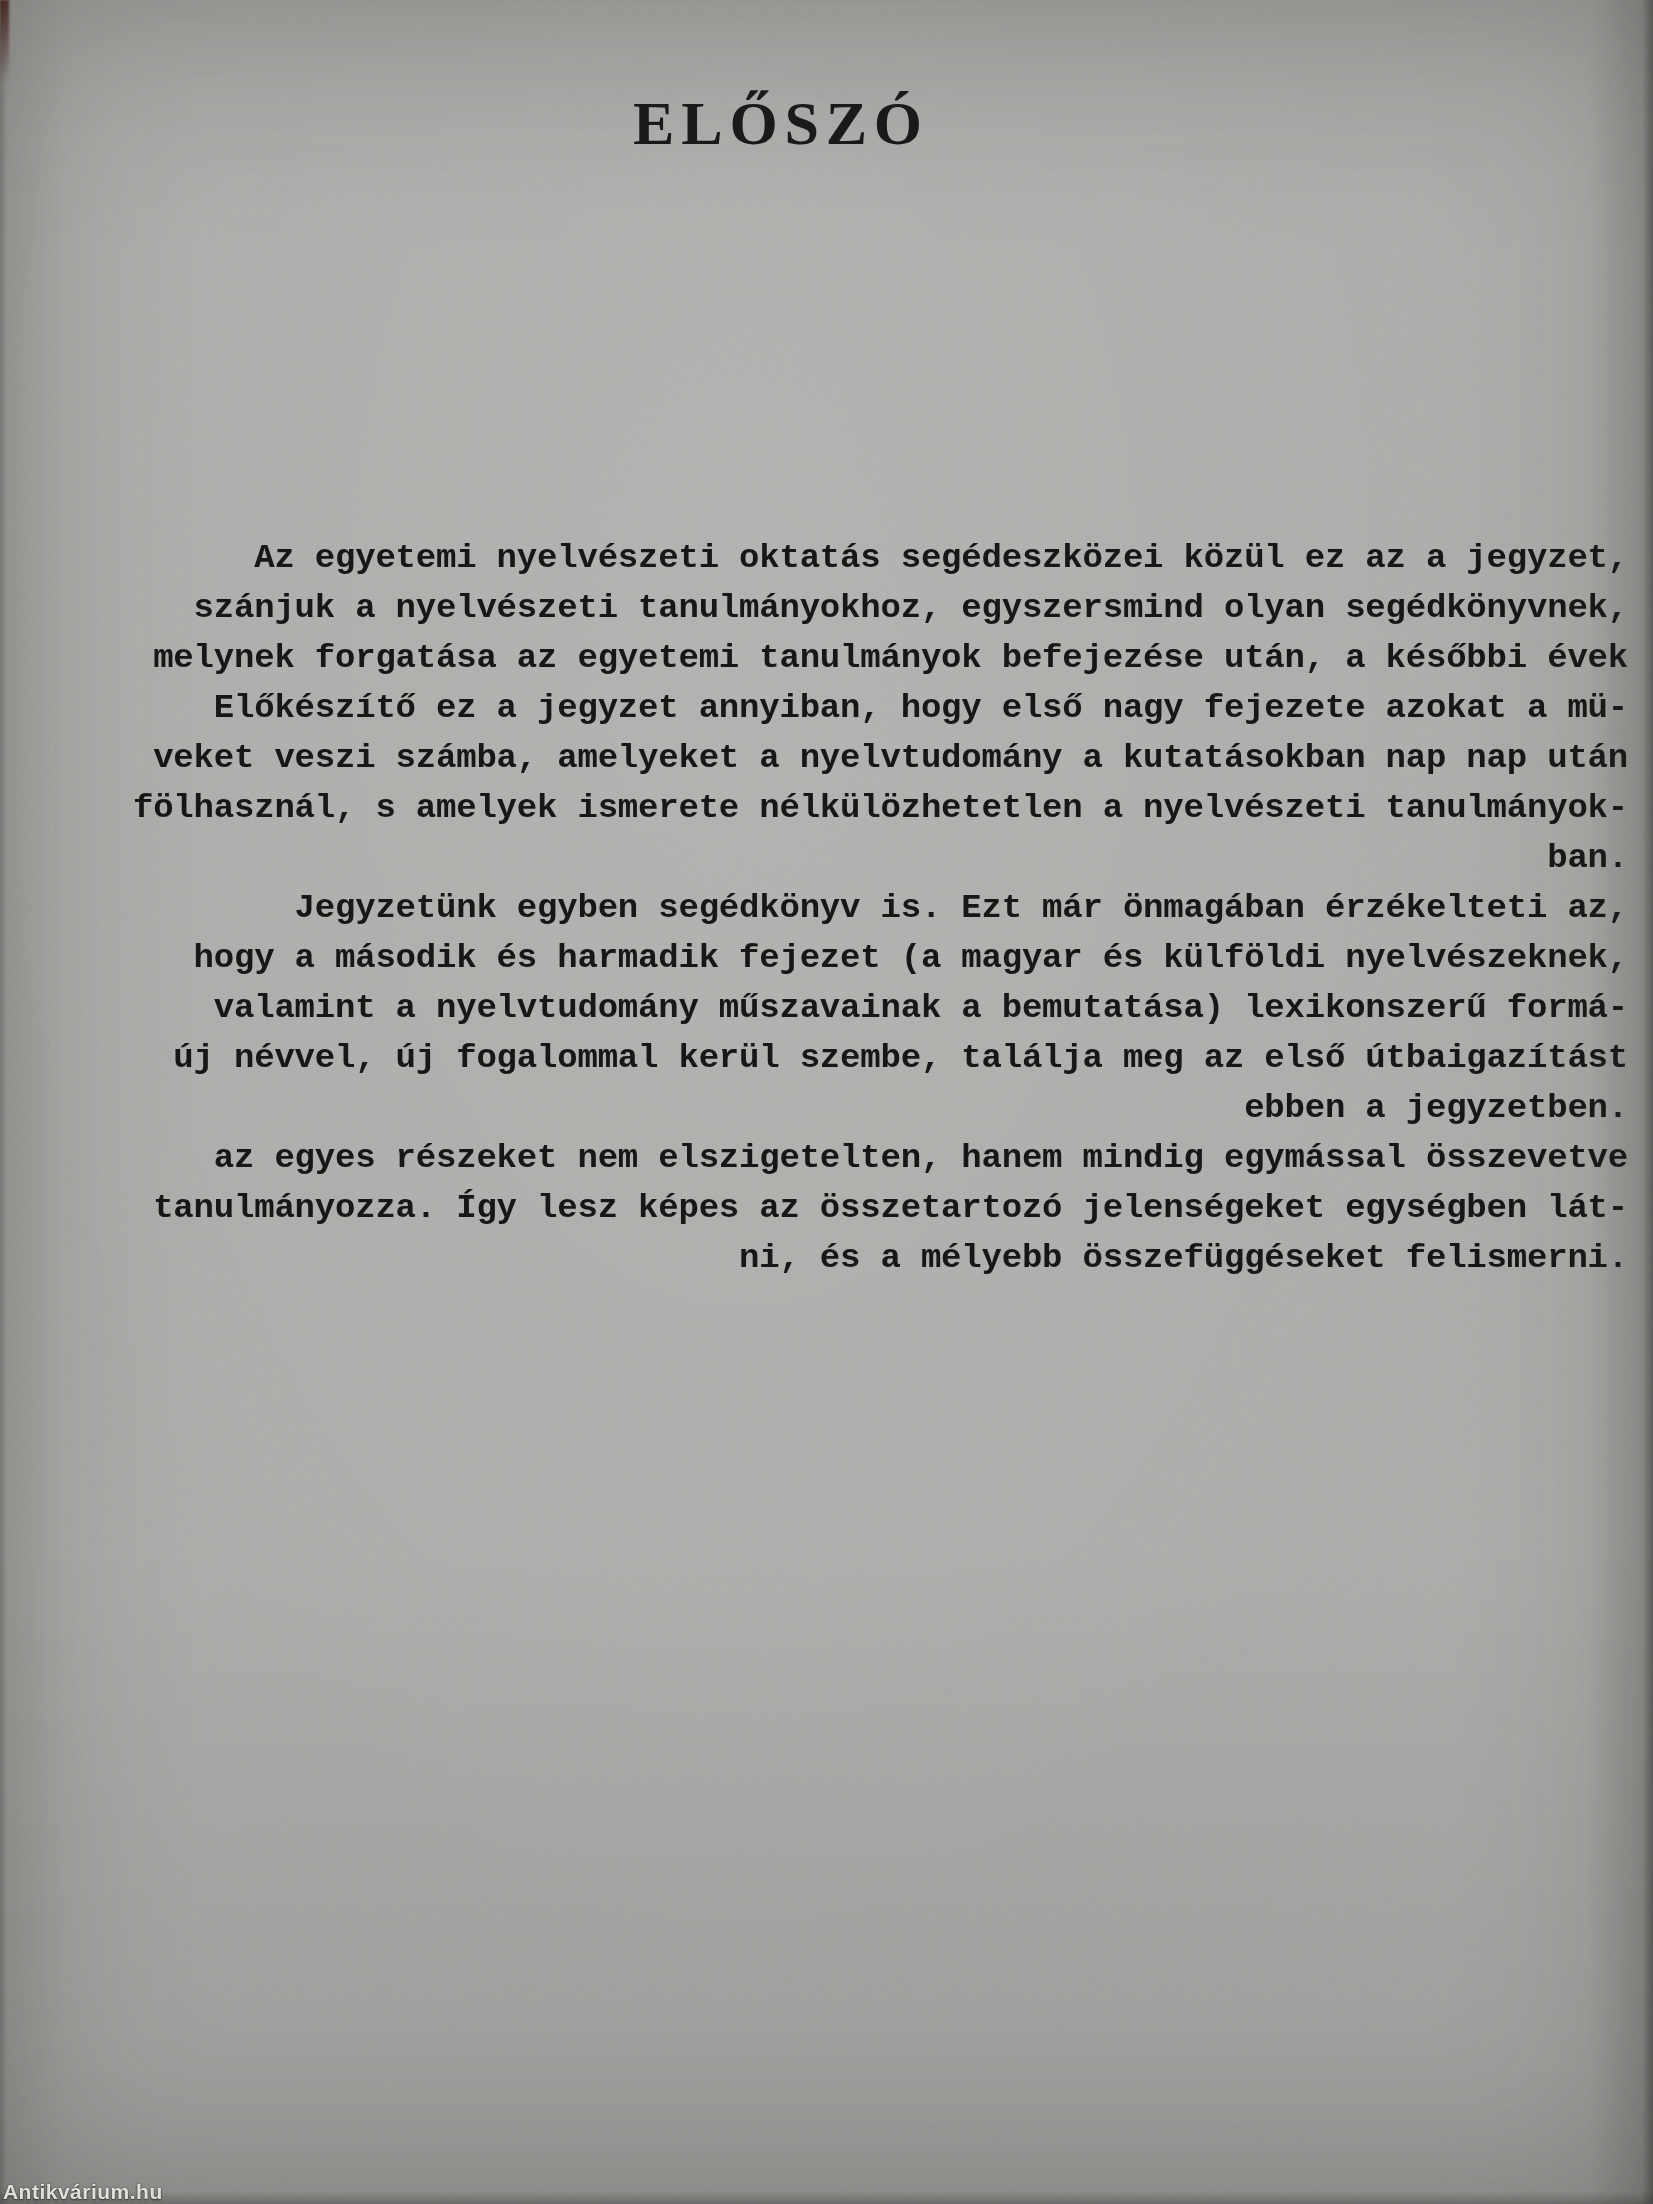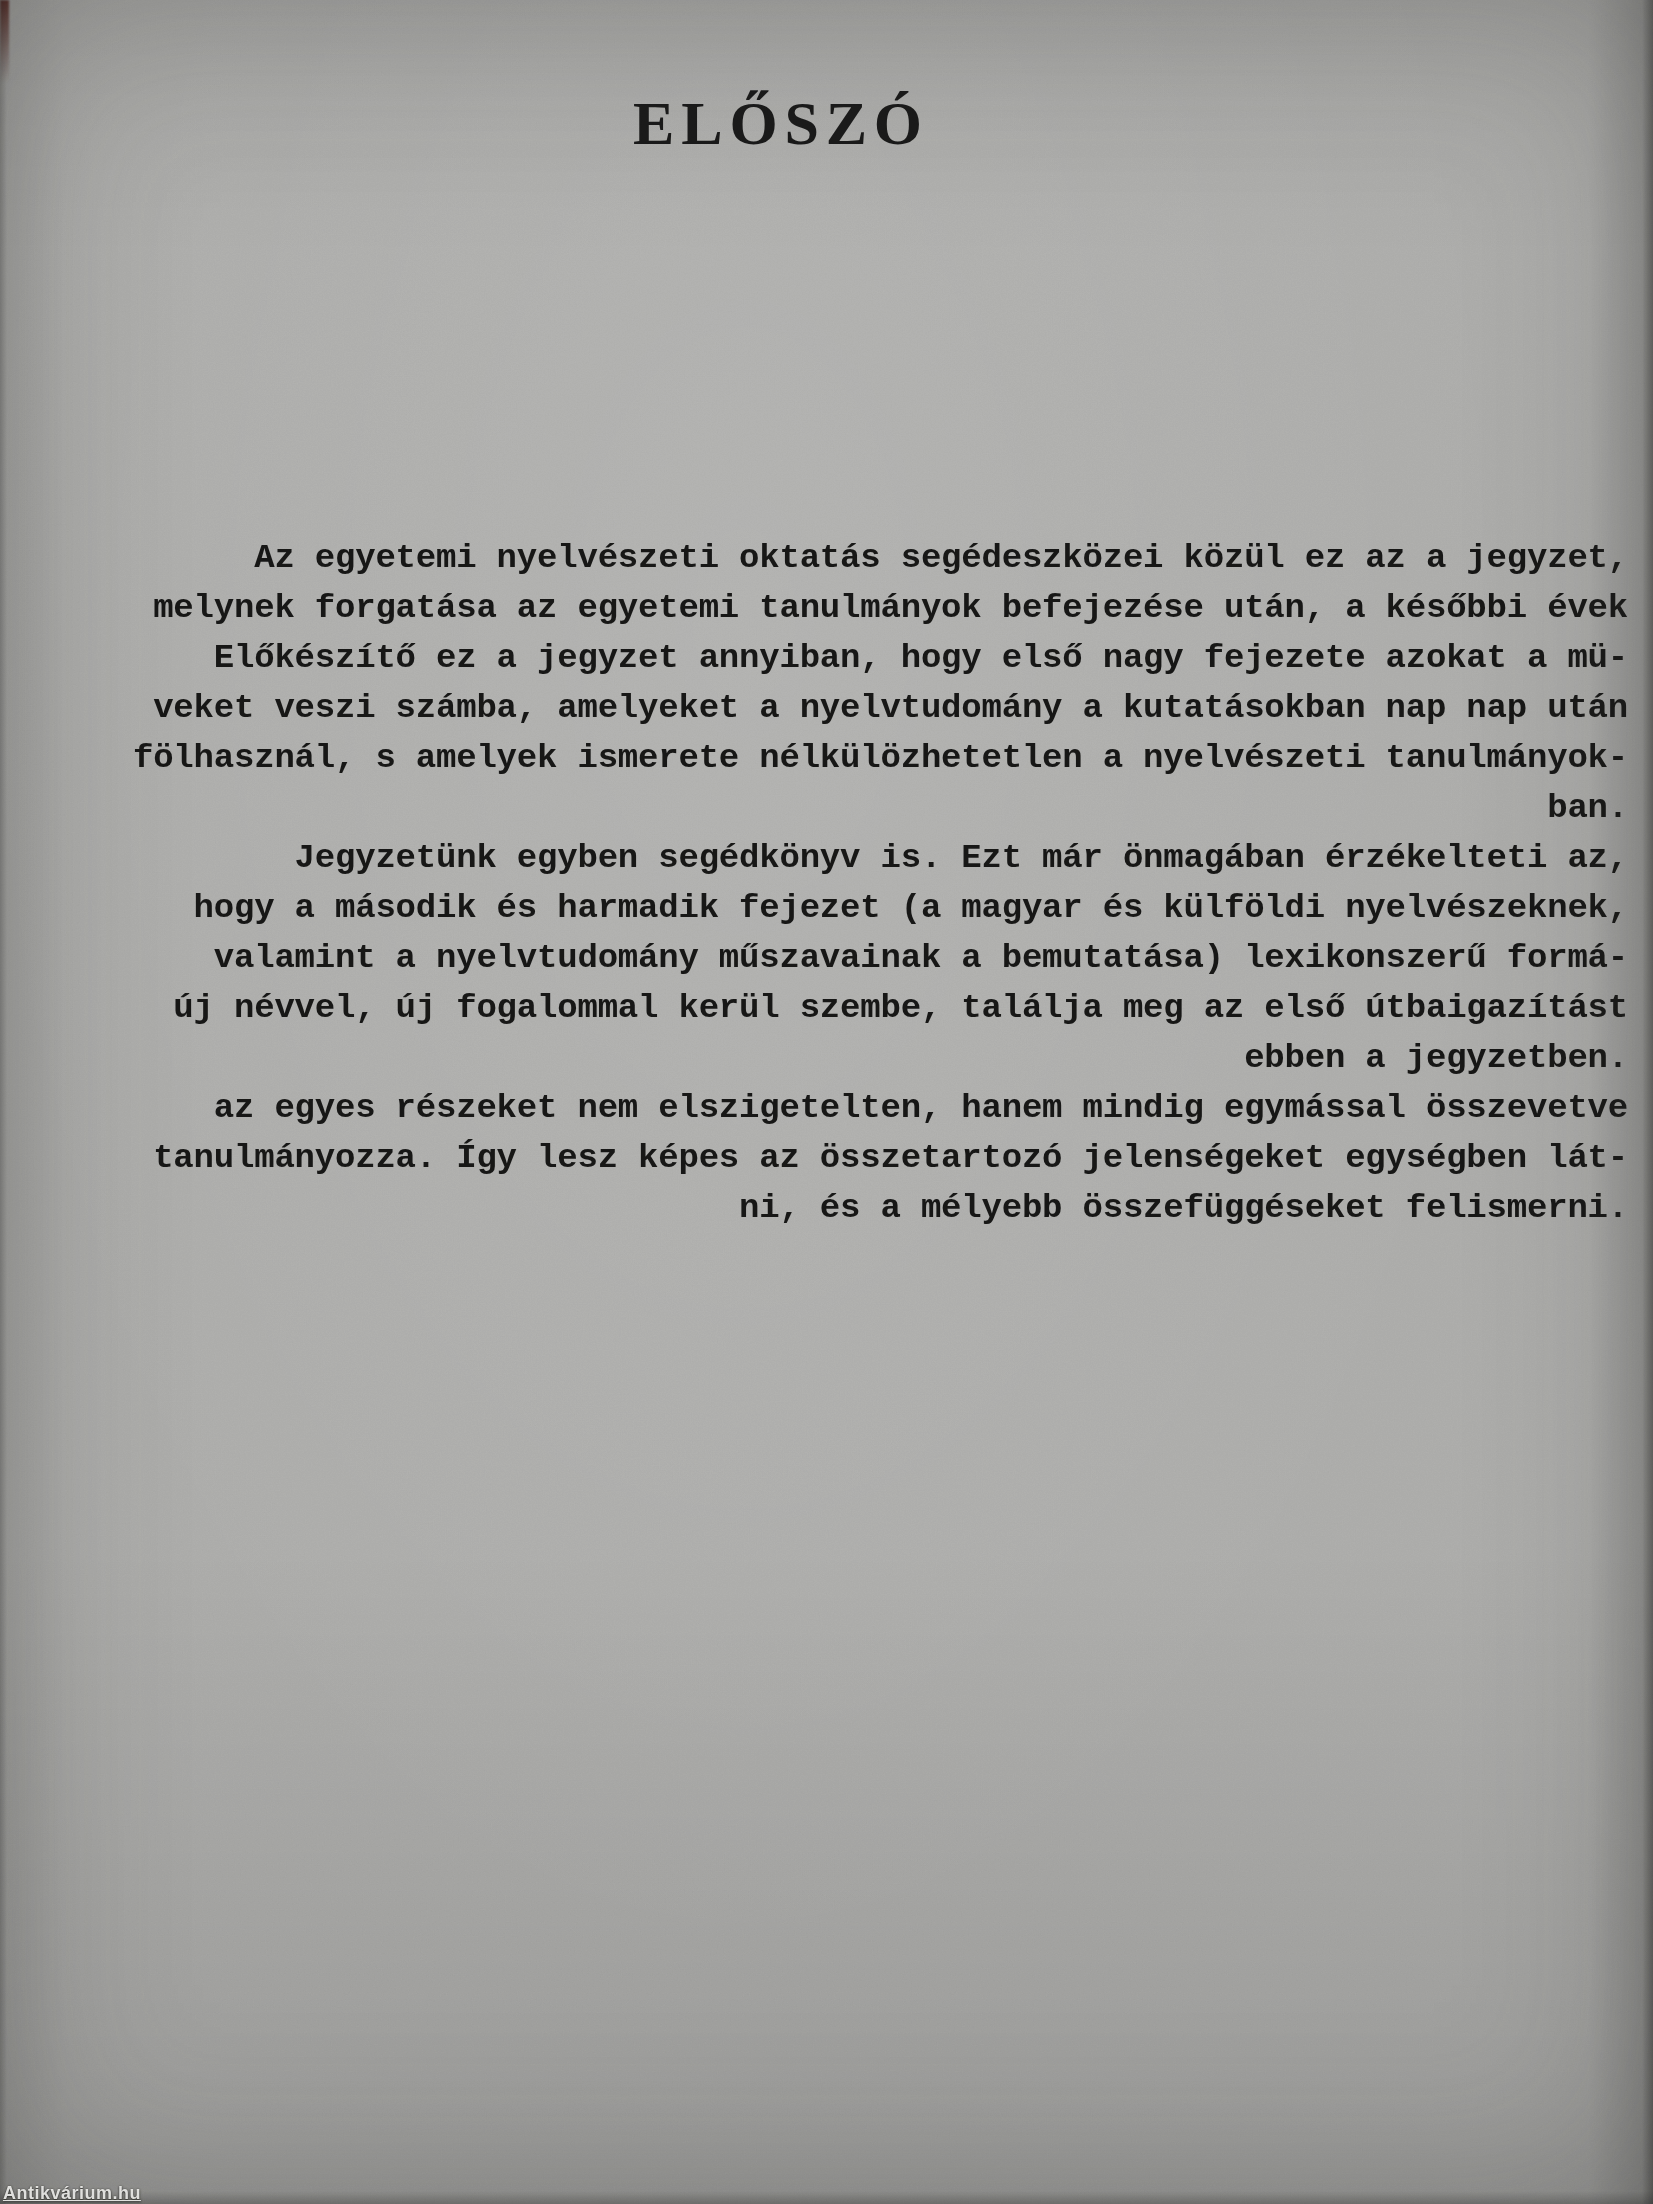--- a/index.html
+++ b/index.html
@@ -89,38 +89,38 @@
     letter-spacing: -0.2px;
     text-align: right;
   }
   .line.indent { padding-left: 85px; }
 
   .watermark {
     position: absolute;
     left: 2.9px;
     bottom: 1px;
     font-family: "Liberation Sans", "DejaVu Sans", sans-serif;
-    font-size: 18px;
+    font-size: 21px;
     font-weight: 700;
     letter-spacing: 0.5px;
     color: rgba(238,238,236,0.92);
     text-shadow: 0 1px 1.9px rgba(45,45,42,0.95), 0 0 1.9px rgba(45,45,42,0.7);
-    text-decoration: underline;
   }
 </style>
 </head>
 <body>
 
 <div class="paper-shading"></div>
 
 <h1 class="page-title">ELŐSZÓ</h1>
 
 <div class="text-block" id="text-block">
     <div class="para">
       <span class="line indent">Az egyetemi nyelvészeti oktatás segédeszközei közül ez az a jegyzet,</span>
+      <span class="line">szánjuk a nyelvészeti tanulmányokhoz, egyszersmind olyan segédkönyvnek,</span>
       <span class="line">melynek forgatása az egyetemi tanulmányok befejezése után, a későbbi évek</span>
     </div>
     <div class="para">
       <span class="line indent">Előkészítő ez a jegyzet annyiban, hogy első nagy fejezete azokat a mü-</span>
       <span class="line">veket veszi számba, amelyeket a nyelvtudomány a kutatásokban nap nap után</span>
       <span class="line">fölhasznál, s amelyek ismerete nélkülözhetetlen a nyelvészeti tanulmányok-</span>
       <span class="line">ban.</span>
     </div>
     <div class="para">
       <span class="line indent">Jegyzetünk egyben segédkönyv is. Ezt már önmagában érzékelteti az,</span>

